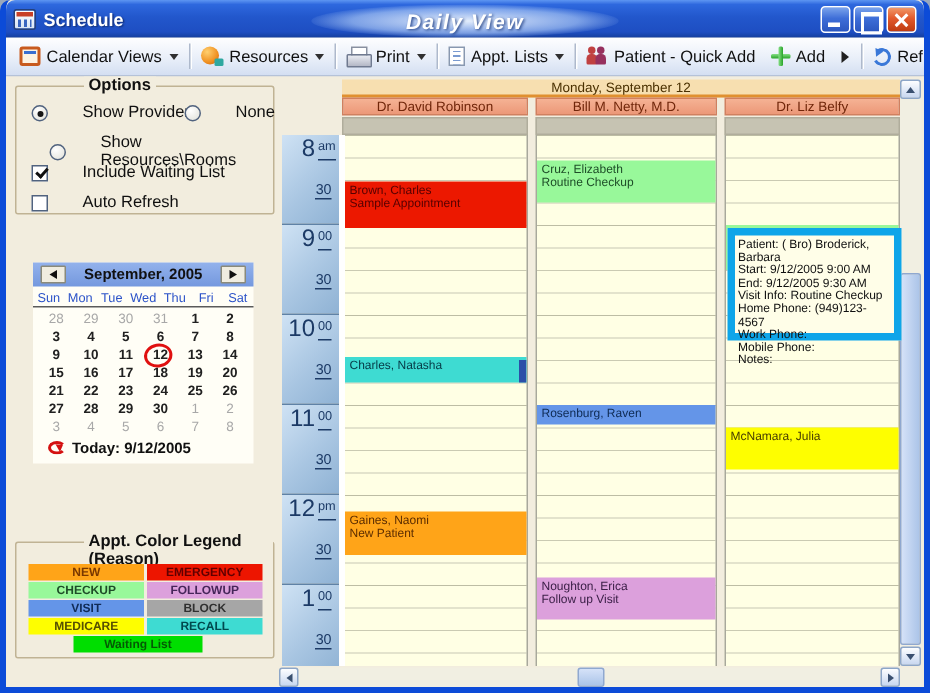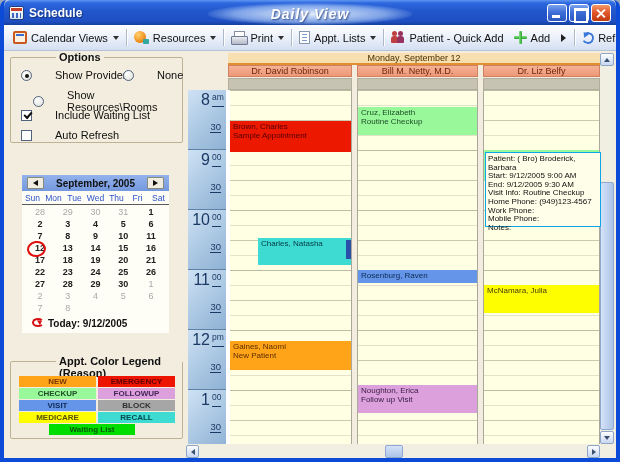--- a/index.html
+++ b/index.html
@@ -58,21 +58,21 @@
   .checkbox{width:11px;height:11px;border:1px solid #51637F;background:#fff;position:relative;flex:none;}
   .checkbox.on::after{content:"";position:absolute;left:2px;top:1px;width:6px;height:3px;border-left:2px solid #101010;border-bottom:2px solid #101010;transform:rotate(-48deg);}
   
   .minical{position:absolute;left:18px;top:124px;width:147px;background:#FFFEF6;}
   .mc-head{height:16px;background:linear-gradient(#93B2EC,#7498DE);display:flex;align-items:center;justify-content:center;font-size:10px;font-weight:bold;color:#101010;position:relative;}
   .mc-nav{position:absolute;top:2px;width:17px;height:12px;background:#F0EDE0;border:1px solid #8A8A7A;border-radius:1px;display:flex;align-items:center;justify-content:center;}
   .mc-nav.prev{left:5px;} .mc-nav.next{right:5px;}
   .tri-l{width:0;height:0;border-top:3px solid transparent;border-bottom:3px solid transparent;border-right:5px solid #101010;}
   .tri-r{width:0;height:0;border-top:3px solid transparent;border-bottom:3px solid transparent;border-left:5px solid #101010;}
   .mc-dows{display:grid;grid-template-columns:repeat(7,1fr);border-bottom:1px solid #5A5A5A;color:#2B52C8;font-size:8.5px;text-align:center;padding:2px 0 1px;}
-  .mc-grid{display:grid;grid-template-columns:repeat(5,1fr);font-size:9px;text-align:center;padding:1px 4px;}
+  .mc-grid{display:grid;grid-template-columns:repeat(6,1fr);font-size:9px;text-align:center;padding:1px 4px;}
   .cal-day{height:12px;line-height:12px;font-weight:bold;color:#202020;position:relative;}
   .cal-day.muted{color:#A8A8A8;font-weight:normal;}
   .cal-day.sel::after{content:"";position:absolute;left:1px;top:-1px;width:15px;height:12px;border:2px solid #E01010;border-radius:50%;transform:rotate(-10deg);}
   .mc-today{display:flex;align-items:flex-start;gap:4px;padding:3px 4px 4px 10px;font-size:10px;font-weight:bold;color:#101010;}
   .today-ic{width:12px;height:9px;border:2px solid #D41010;border-radius:50%;border-right-color:transparent;position:relative;flex:none;}
   .today-ic::after{content:"";position:absolute;right:-3px;top:-2px;border:3px solid transparent;border-left:4px solid #D41010;transform:rotate(-30deg);}
   
   .legend-grid{position:absolute;left:8px;top:14px;width:156px;display:grid;grid-template-columns:1fr 1fr;gap:1px 2px;}
   .legend-cell{height:11px;line-height:11px;text-align:center;font-size:8px;font-weight:bold;}
   .waiting-cell{position:absolute;left:38px;top:62px;width:86px;height:11px;line-height:11px;text-align:center;font-size:8px;font-weight:bold;}
@@ -87,21 +87,21 @@
   .hnum{width:22px;text-align:right;font-size:16px;line-height:15px;}
   .hsuf{font-size:8.5px;line-height:9px;margin:1px 0 0 2px;border-bottom:1px solid #1C3A66;padding-bottom:1px;}
   .hhalf{position:absolute;right:5px;top:31px;font-size:9.5px;border-bottom:1px solid #1C3A66;}
   .col{position:absolute;top:39px;height:354px;background-color:#FFFFE4;border-left:1px solid #A8A89C;border-right:1px solid #A8A89C;
        background-image:linear-gradient(to bottom,#BDBDA4 0,#BDBDA4 1px,transparent 1px),linear-gradient(to bottom,#CACAB2 0,#CACAB2 1px,transparent 1px,transparent 15px,#E3E3CC 15px,#E3E3CC 16px,transparent 16px,transparent 30px);
        background-size:100% 60px,100% 30px;}
   .col.c0{border-left:2px solid #FFFFFF;}
   .appt{position:absolute;left:0;right:0;padding:1px 3px;font-size:8px;line-height:9px;overflow:hidden;}
   .appt .nm{display:block;} .appt .dt{display:block;}
   .wl-tab{position:absolute;right:0;top:2px;width:5px;height:19px;background:#2B4FA8;}
-  .tooltip{position:absolute;left:481px;top:101px;width:116px;height:75px;background:#FFFEE8;border:1px solid #0ea5e9;padding:2px 2px;font-size:8px;line-height:8.6px;color:#101010;z-index:6;}
+  .tooltip{position:absolute;left:481px;top:101px;width:116px;height:75px;background:#FFFEE8;border:5px solid #0ea5e9;padding:2px 2px;font-size:8px;line-height:8.6px;color:#101010;z-index:6;}
   
   .sbtn{position:absolute;background:linear-gradient(#FDFEFF,#C8D7F0);border:1px solid #8DA6C8;border-radius:2px;display:flex;align-items:center;justify-content:center;}
   .vtrack{position:absolute;left:596px;top:2px;width:14px;height:391px;background:#F1EFE2;}
   .vthumb{position:absolute;left:596px;top:131px;width:14px;height:248px;background:linear-gradient(90deg,#D5E2F8,#ABC4E8);border:1px solid #8FA8D0;border-radius:2px;}
   .htrack{position:absolute;left:182px;top:394px;width:414px;height:13px;background:#F1EFE2;}
   .hthumb{position:absolute;left:381px;top:394px;width:18px;height:13px;background:linear-gradient(#D5E2F8,#ABC4E8);border:1px solid #8FA8D0;border-radius:2px;}
   .corner{position:absolute;left:596px;top:394px;width:14px;height:13px;background:#F1EFE2;}
   .arr-u{width:0;height:0;border-left:3px solid transparent;border-right:3px solid transparent;border-bottom:4px solid #3A5070;}
   .arr-d{width:0;height:0;border-left:3px solid transparent;border-right:3px solid transparent;border-top:4px solid #3A5070;}
   .arr-l{width:0;height:0;border-top:3px solid transparent;border-bottom:3px solid transparent;border-right:4px solid #3A5070;}
@@ -282,21 +282,21 @@
 
     <div class="date-header">Monday, September 12</div>
     <div id="sched-extra">
         <div class="colhead c0">Dr. David Robinson</div>
         <div class="grayband c0"></div>
         <div class="col c0">
           <div class="appt" style="top: 31px; height: 31px; background: rgb(236, 24, 0); color: rgb(85, 0, 0);">
             <span class="nm">Brown, Charles</span>
             <span class="dt">Sample Appointment</span>
           </div>
-          <div class="appt" style="top: 148px; height: 27px; background: rgb(62, 219, 210); color: rgb(6, 58, 70); margin-left: 28px;">
+          <div class="appt" style="top: 148px; height: 17px; background: rgb(62, 219, 210); color: rgb(6, 58, 70);">
             <span class="nm">Charles, Natasha</span>
             <span class="wl-tab"></span>
           </div>
           <div class="appt" style="top: 251px; height: 29px; background: rgb(255, 164, 24); color: rgb(92, 45, 0);">
             <span class="nm">Gaines, Naomi</span>
             <span class="dt">New Patient</span>
           </div>
         </div>
         <div class="colhead c1">Bill M. Netty, M.D.</div>
         <div class="grayband c1"></div>

